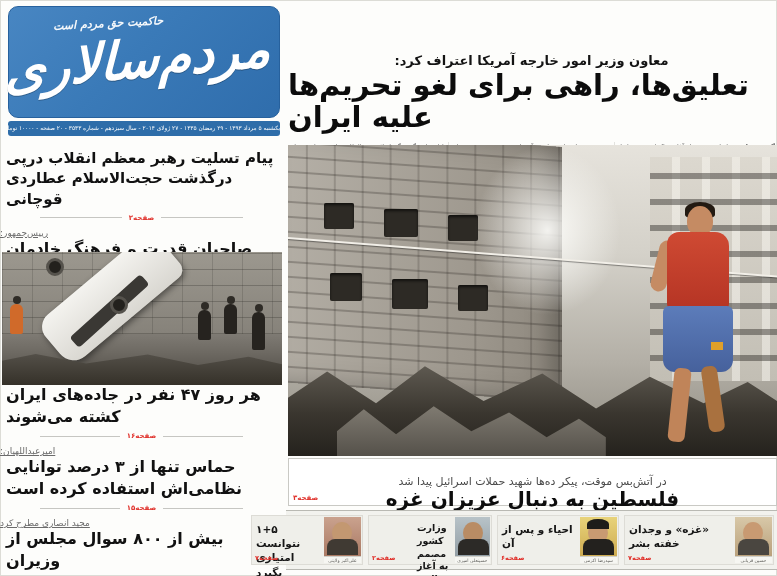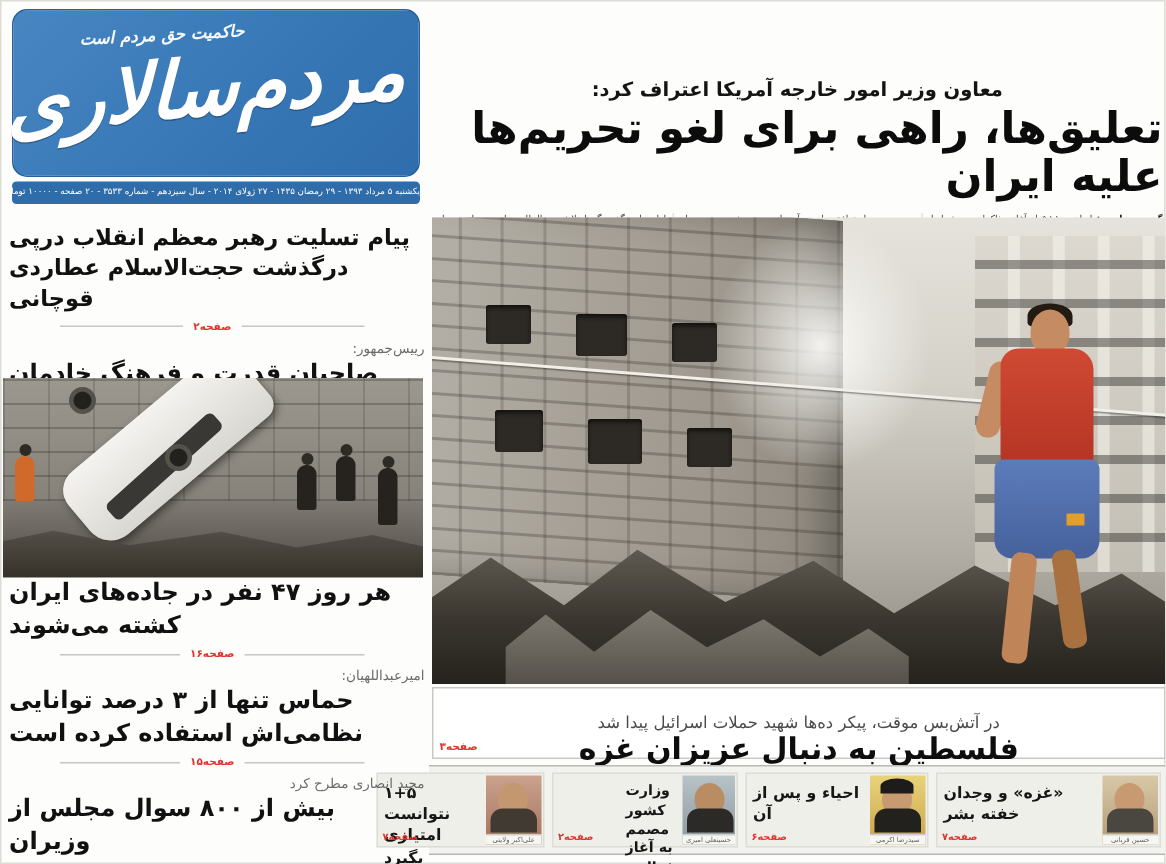--- a/index.html
+++ b/index.html
@@ -26,21 +26,21 @@
     position:absolute; left:8px; top:121px; width:272px; height:15px;
     background:#2e6da9; border-radius:3px; color:#fff; font-size:5.8px;
     line-height:15px; text-align:center; white-space:nowrap; overflow:hidden;
     letter-spacing:-.1px;
   }
   
   .side { position:absolute; left:0; top:142px; width:283px; }
   .s-head { font-weight:bold; color:#111; text-align:left; line-height:1.35; padding:0 6px; }
   .s-head.sz15 { font-size:15px; }
   .s-head.sz16 { font-size:16px; }
-  .kicker { text-align:right; color:#6b6b6b; font-size:9px; margin-top:6px; }
+  .kicker { text-align:left; color:#6b6b6b; font-size:9px; margin-top:6px;text-decoration:underline; }
   .pref { display:flex; align-items:center; justify-content:center; margin:5px 40px 4px 40px; }
   .pref .line { flex:1; border-top:1px solid #c6c6c2; }
   .pref .ref { color:#e0322c; font-size:7px; font-weight:bold; padding:0 7px; white-space:nowrap; }
   
   .photo-car {
     position:absolute; left:2px; top:252px; width:280px; height:133px; overflow:hidden;
     background:linear-gradient(#a9a59e 0%,#938f88 45%,#6e6a63 75%,#4b4741 100%);
   }
   .wall {
     position:absolute; inset:0 0 38% 0;
@@ -58,21 +58,21 @@
   .wheel { position:absolute; width:18px; height:18px; background:#23211d; border-radius:50%; border:3px solid #55524c; }
   .fig { position:absolute; width:13px; height:30px; background:#26231f; border-radius:6px 6px 2px 2px; }
   .fig::before { content:""; position:absolute; top:-8px; left:2.5px; width:8px; height:8px; border-radius:50%; background:#2e2b26; }
   .fig.vest { background:#d06a2a; }
   .ground { position:absolute; left:0; bottom:0; width:100%; height:26%%; height:26%;
     background:linear-gradient(#57534c,#353129);
     clip-path:polygon(0 30%,12% 10%,30% 38%,52% 12%,70% 42%,88% 18%,100% 40%,100% 100%,0 100%); }
   
   .main { position:absolute; left:288px; top:6px; width:487px;margin-top:43px; }
   .m-kicker { text-align:center; font-size:13px; font-weight:bold; color:#141414; margin-top:4px; }
-  .m-headline { text-align:right; font-size:29px; font-weight:bold; color:#0c0c0c; letter-spacing:-1px; margin-top:2px; line-height:1.1; }
+  .m-headline { text-align:left; font-size:29px; font-weight:bold; color:#0c0c0c; letter-spacing:-1px; margin-top:2px; line-height:1.1; }
   .m-body {
     margin-top:8px; height:60px; column-count:3; column-gap:10px; column-rule:1px solid #e2e2de;
     font-size:6.3px; line-height:1.45; text-align:justify; color:#3c3c3c; overflow:hidden;
   }
   .m-body b { color:#151515; }
   .m-ref { position:absolute; left:2px; top:134px; color:#e0322c; font-size:7px; font-weight:bold; }
   .m-rule { position:absolute; left:30px; top:139px; width:180px; border-top:1px solid #d4d4d0; }
   
   .photo-gaza {
     position:absolute; left:288px; top:145px; width:489px; height:311px; overflow:hidden;

